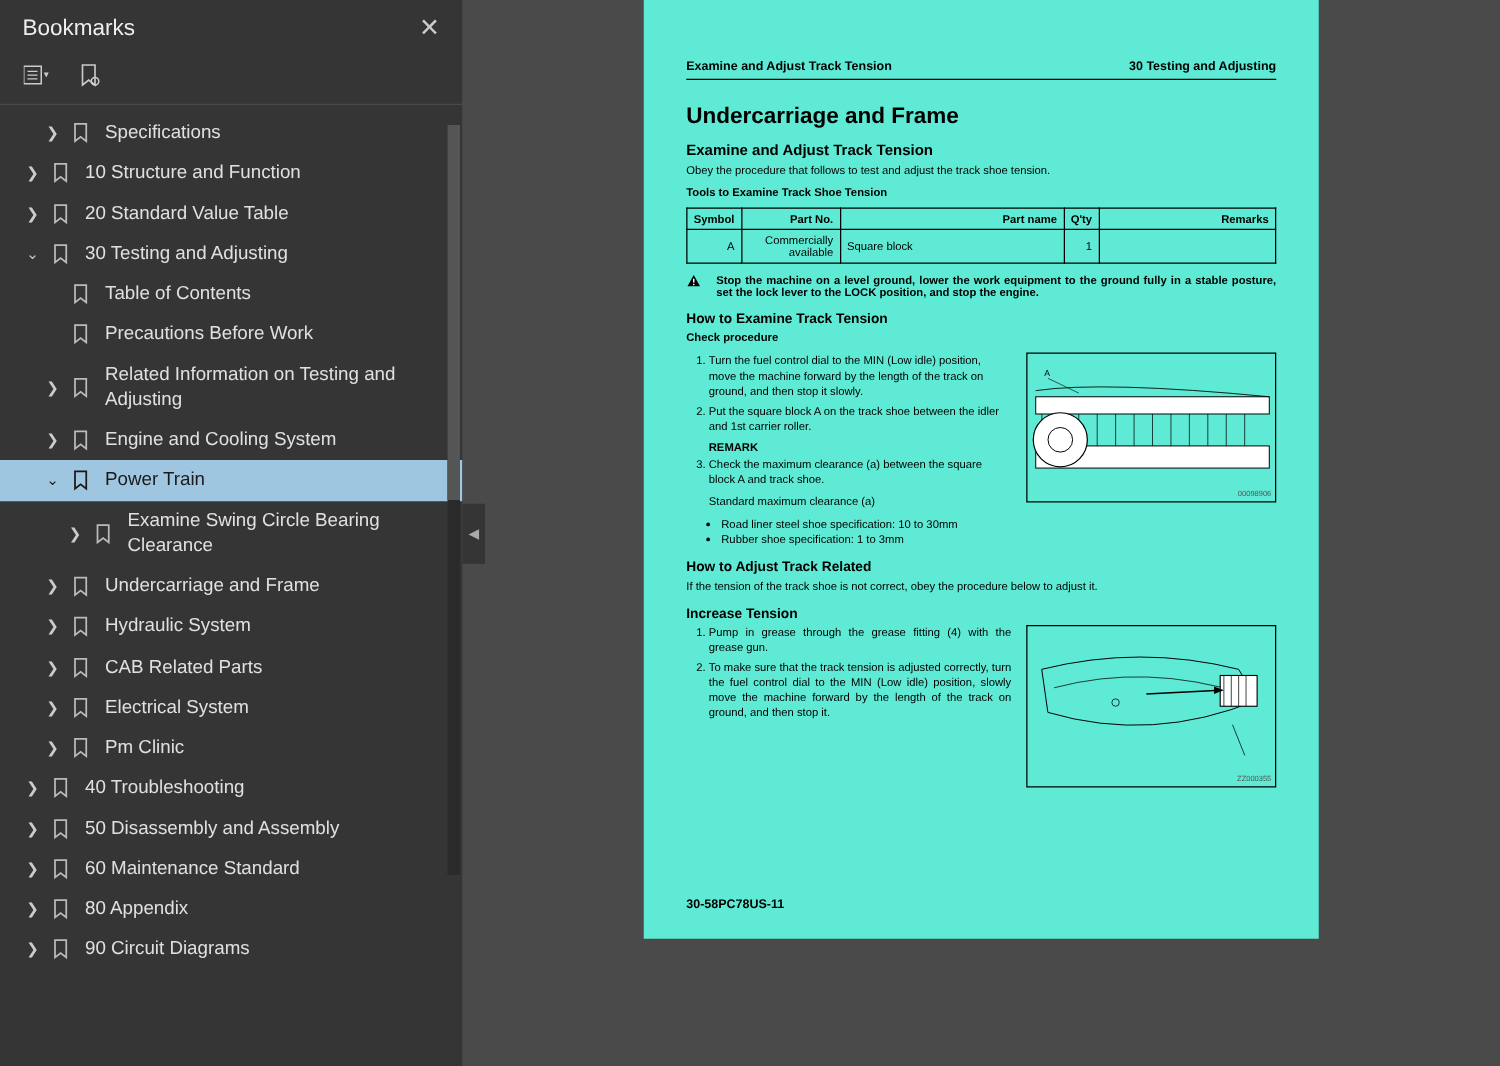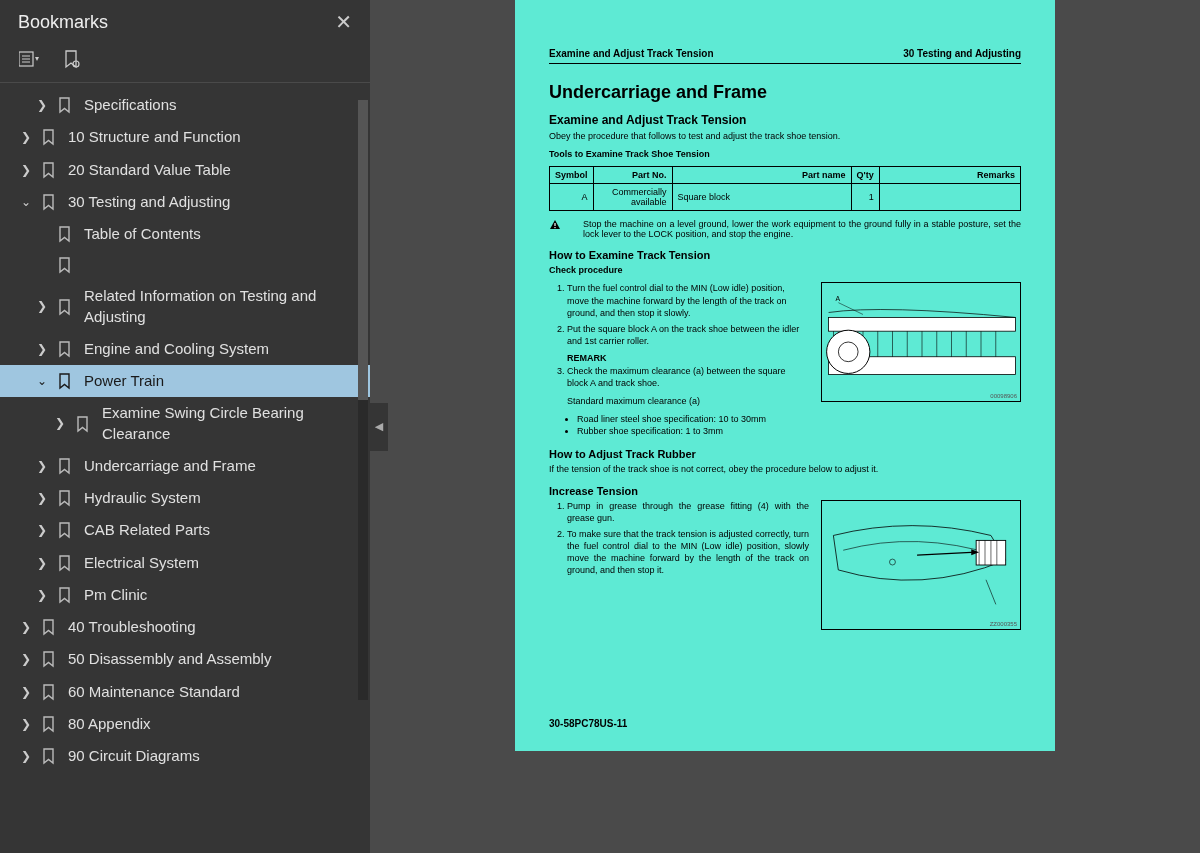--- a/index.html
+++ b/index.html
@@ -25,21 +25,21 @@
 .page{margin:0 20px;background:#5eead4;width:540px;height:751px;padding:48px 34px 28px;font-family:Arial,Helvetica,sans-serif;color:#000;font-size:10px;margin-left:auto;margin-right:auto;position:relative}
 .pg-head{display:flex;justify-content:space-between;font-weight:700;font-size:10px;border-bottom:1.5px solid #000;padding-bottom:4px;margin-bottom:18px}
 h1.doc{font-size:18px;font-weight:700;margin-bottom:10px}
 h2.doc{font-size:12px;font-weight:700;margin:8px 0 3px}
 h3.doc{font-size:11px;font-weight:700;margin:10px 0 3px}
 .p{font-size:9px;line-height:1.35;margin-bottom:6px}
 .bold{font-weight:700}
 table.tools{border-collapse:collapse;width:100%;font-size:9px;margin:4px 0 8px}
 table.tools th,table.tools td{border:1px solid #000;padding:3px 5px;text-align:right}
 table.tools td.l{text-align:left}
-.warn{display:flex;gap:22px;font-size:9px;font-weight:400;margin-bottom:8px}
+.warn{display:flex;gap:12px;font-size:9px;font-weight:700;margin-bottom:8px}
 .warn-icon{width:12px;height:12px;flex-shrink:0}
 ol.proc{font-size:9px;padding-left:18px;margin-bottom:6px}
 ol.proc li{margin-bottom:4px;line-height:1.35}
 .split{display:flex;gap:12px}
 .split .txt{flex:1}
 .split .fig{width:200px;border:1px solid #000;height:120px;position:relative;font-size:6px}
 .fig-id{position:absolute;bottom:2px;right:3px;font-size:6px;color:#555}
 ul.bul{font-size:9px;padding-left:28px;list-style:disc}
 ul.bul li{margin-bottom:2px}
 .remark{font-weight:700;font-size:9px;margin:4px 0 2px}
@@ -105,20 +105,21 @@
         <svg class="bm" viewBox="0 0 18 18">
           <path d="M4 2 h9 v14 l-4.5 -3.5 l-4.5 3.5 Z" fill="none" stroke="#bbb" stroke-width="1.4"></path>
         </svg>
         <span class="lbl">Table of Contents</span>
       </div>
       <div class="row ind1">
         <span class="chev">&nbsp;</span>
         <svg class="bm" viewBox="0 0 18 18">
           <path d="M4 2 h9 v14 l-4.5 -3.5 l-4.5 3.5 Z" fill="none" stroke="#bbb" stroke-width="1.4"></path>
         </svg>
+        <span class="lbl">Precautions Before Work</span>
       </div>
       <div class="row ind1">
         <span class="chev">❯</span>
         <svg class="bm" viewBox="0 0 18 18">
           <path d="M4 2 h9 v14 l-4.5 -3.5 l-4.5 3.5 Z" fill="none" stroke="#bbb" stroke-width="1.4"></path>
         </svg>
         <span class="lbl">Related Information on Testing and Adjusting</span>
       </div>
       <div class="row ind1">
         <span class="chev">❯</span>
@@ -297,21 +298,21 @@
           <circle cx="25" cy="70" r="22" fill="#fff" stroke="#000" stroke-width="1"></circle>
           <circle cx="25" cy="70" r="10" fill="none" stroke="#000" stroke-width="0.8"></circle>
           <path d="M5 30 Q 60 22 195 35" fill="none" stroke="#000" stroke-width="0.7"></path>
           <text x="12" y="18" font-size="7">A</text>
           <line x1="15" y1="20" x2="40" y2="32" stroke="#000" stroke-width="0.5"></line>
         </svg>
         <div class="fig-id">00098906</div>
       </div>
     </div>
 
-    <h3 class="doc">How to Adjust Track Rubber</h3>
+    <h3 class="doc">How to Adjust Track Related</h3>
     <div class="p">If the tension of the track shoe is not correct, obey the procedure below to adjust it.</div>
     <h3 class="doc" style="font-size:11px">Increase Tension</h3>
 
     <div class="split">
       <div class="txt">
         <ol class="proc">
           <li style="text-align:justify">Pump in grease through the grease fitting (4) with the grease gun.</li>
           <li style="text-align:justify">To make sure that the track tension is adjusted correctly, turn the fuel control dial to the MIN (Low idle) position, slowly move the machine forward by the length of the track on ground, and then stop it.</li>
         </ol>
       </div>

